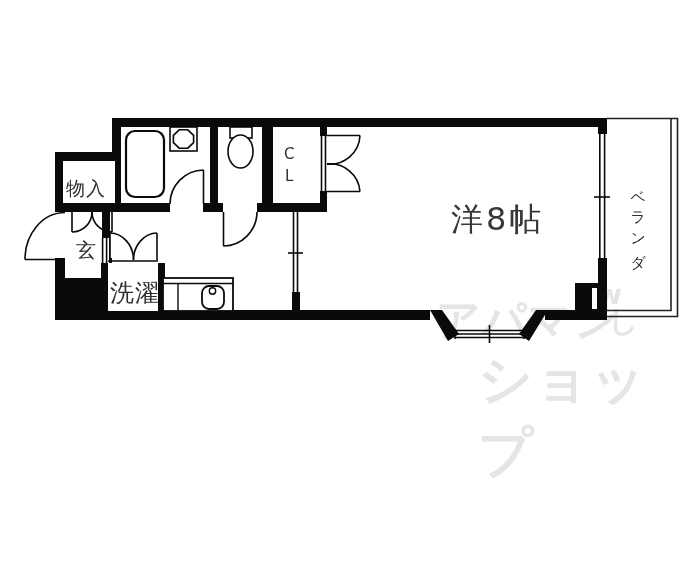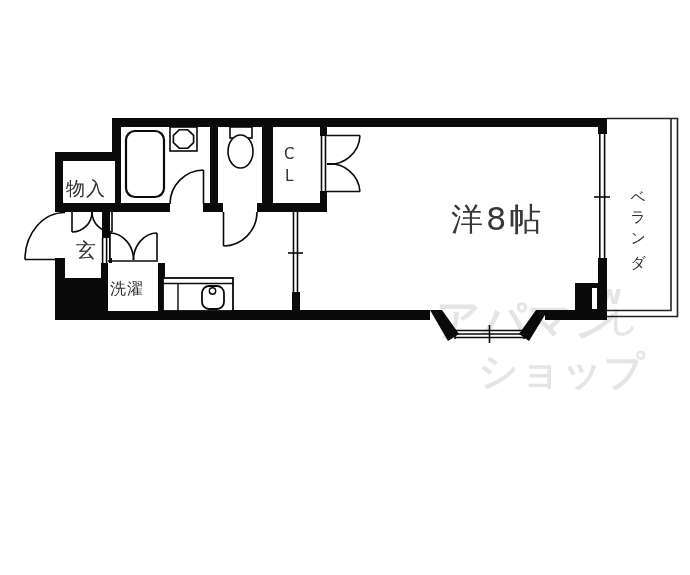--- a/index.html
+++ b/index.html
@@ -8,33 +8,33 @@
     font-family:"DejaVu Sans","Liberation Sans",sans-serif;
   }
   #plan-svg{position:absolute;left:0;top:0;z-index:2;}
   .lbl{
     position:absolute;z-index:3;color:#2f2f2f;
     font-family:"DejaVu Sans","Liberation Sans",sans-serif;
     line-height:1.15;white-space:pre-line;
   }
   .lbl-storage{left:66px;top:170px;font-size:19px;letter-spacing:1px;margin-top:8px;}
   .lbl-entrance{left:76px;top:239px;font-size:20px;}
-  .lbl-laundry{left:110px;top:280px;font-size:16px;letter-spacing:1px;}
+  .lbl-laundry{left:110px;top:280px;font-size:24px;letter-spacing:1px;}
   .lbl-closet{left:284px;top:144px;font-size:15px;text-align:center;line-height:1.45;}
   .lbl-main-room{left:427px;top:201px;font-size:32px;letter-spacing:3px;color:#383838;margin-left:24px;}
   .lbl-veranda{
     left:629px;top:180px;font-size:15px;letter-spacing:4px;
     writing-mode:vertical-rl;text-orientation:upright;height:86px;
   }
   .wm{
     position:absolute;z-index:1;color:#e5e5e5;font-weight:bold;
     font-family:"DejaVu Sans","Liberation Sans",sans-serif;
   }
   .wm-line1{left:436px;top:291px;font-size:44px;letter-spacing:1px;}
-  .wm-line2{left:478px;top:344px;font-size:40px;letter-spacing:1px;}
+  .wm-line2{left:478px;top:344px;font-size:54px;letter-spacing:1px;}
   .wm-mark-w{left:597px;top:279px;font-size:27px;}
   .wm-mark-shi{left:608px;top:301px;font-size:30px;}
 </style>
 </head>
 <body>
 
 <div id="stage">
 
   <div class="wm wm-line1">アパマン</div>
   <div class="wm wm-mark-w">w</div>

